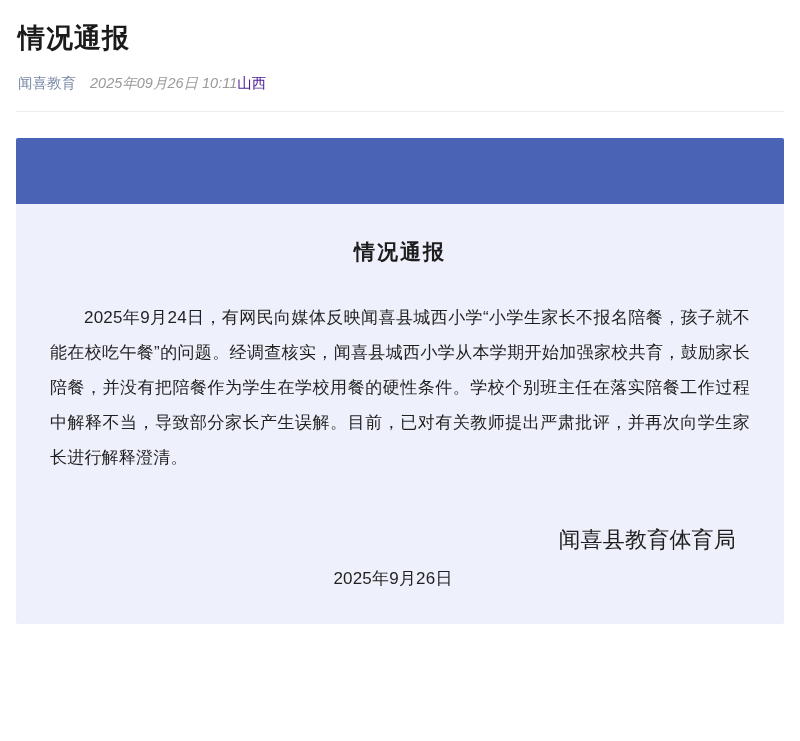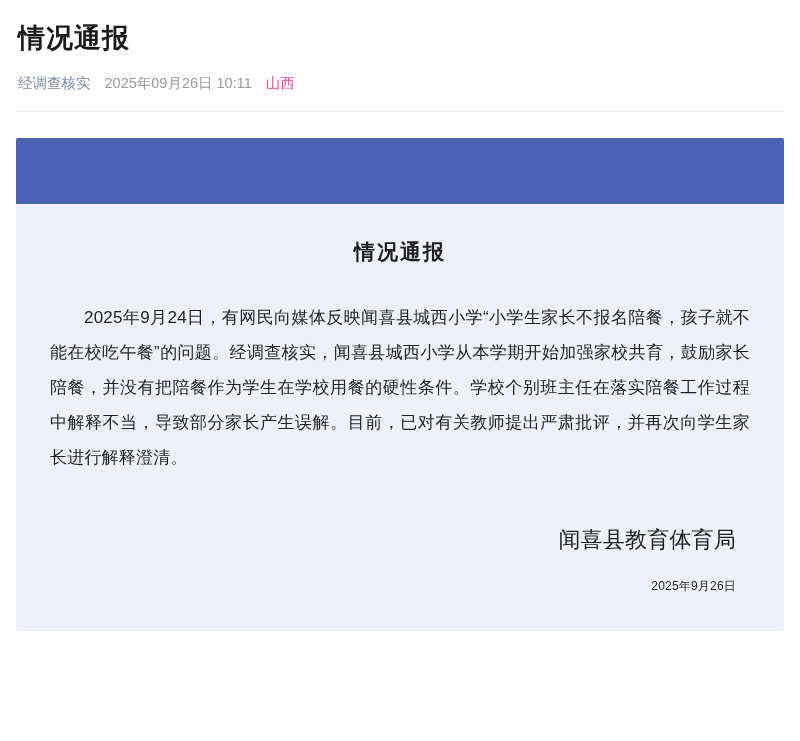--- a/index.html
+++ b/index.html
@@ -36,24 +36,24 @@
     margin-top: 16px;
     padding: 0 2px;
     font-size: 14.5px;
     color: #9a9a9a;
   }
   .meta-source {
     color: #7a8aa8;
     margin-right: 14px;
   }
   .meta-date {
-    margin-right: 14px;
+    font-style: italic;
   }
   .meta-loc {
-    color: #ec4899;
+    color: #4c1d95;
   }
   .divider {
     height: 1px;
     background: #ececec;
     margin: 18px 0 0 0;
   }
   .notice-card {
     margin: 26px 0 0 0;
     background: #eef1fb;
     border-radius: 2px;
@@ -94,36 +94,37 @@
     text-align: right;
     padding-right: 14px;
   }
   .sign-org {
     font-size: 22px;
     line-height: 34px;
     color: #1f1f1f;
     letter-spacing: 0.2px;
   }
   .sign-date {
-    font-size: 12px;
+    font-size: 17px;
     line-height: 34px;
     color: #1f1f1f;
-    margin-top: 12px;
+    margin-top: 5px;
     letter-spacing: 0.2px;
+    text-align: center;
   }
 </style>
 </head>
 <body>
 
 <div class="page">
 
   <h1 class="article-title">情况通报</h1>
 
   <div class="meta-row">
-    <span class="meta-source">经调查核实</span>
+    <span class="meta-source">闻喜教育</span>
     <span class="meta-date">2025年09月26日 10:11</span>
     <span class="meta-loc">山西</span>
   </div>
 
   <div class="divider"></div>
 
   <div class="notice-card">
     <div class="notice-band"></div>
     <div class="notice-body">
 

